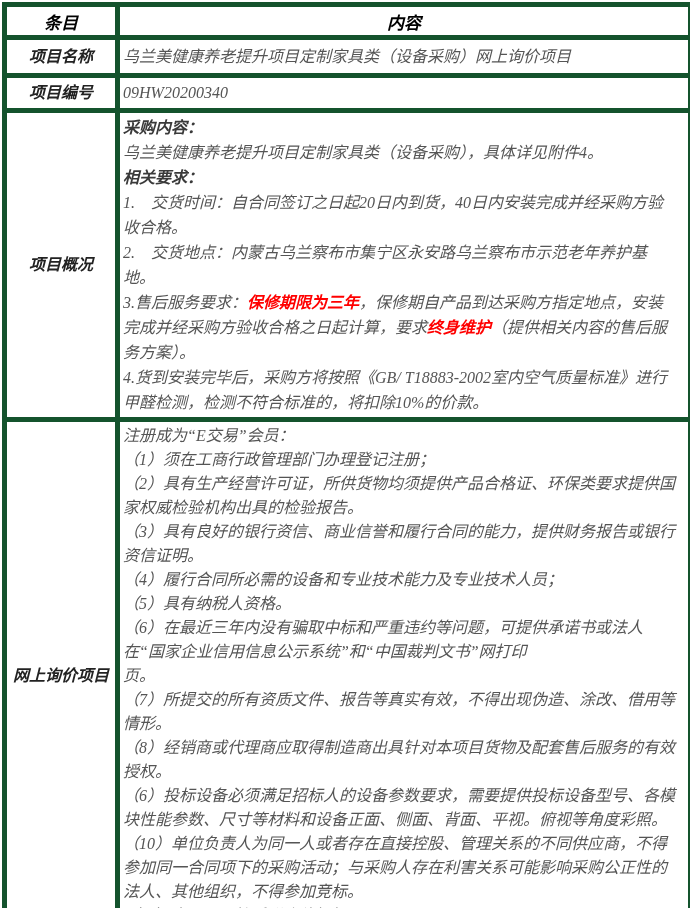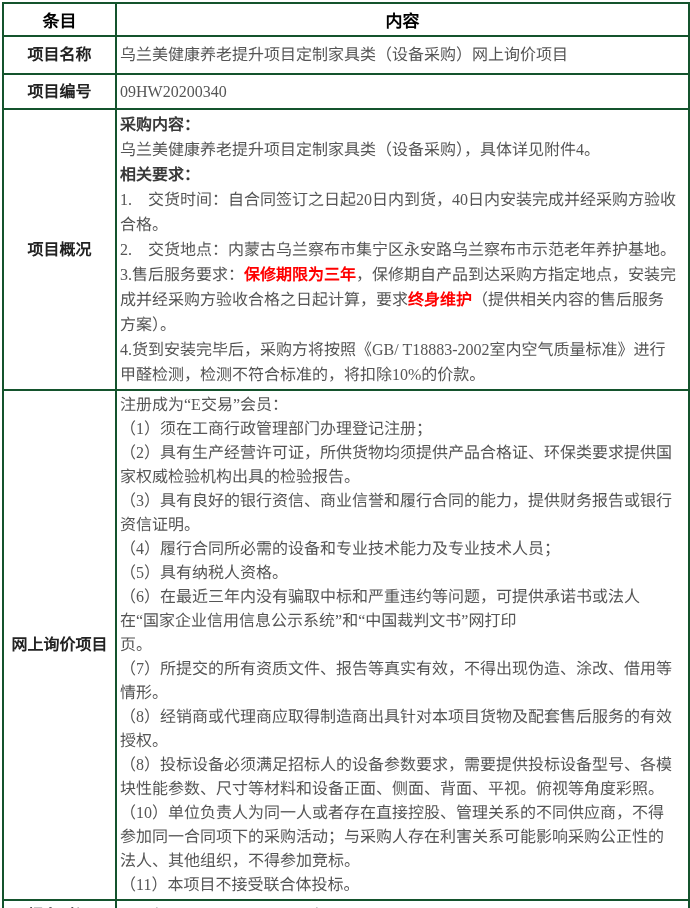--- a/index.html
+++ b/index.html
@@ -15,23 +15,24 @@
   }
   table.info-table {
     border-collapse: collapse;
     table-layout: fixed;
     width: 686px;
     margin: 2px 0 0 2px;
     border: 2px solid #000000;
   }
   table.info-table th,
   table.info-table td {
-    border: 2px solid #14532d;
+    border: 5px solid #14532d;
     vertical-align: middle;
     overflow: hidden;
+    font-style: italic;
   }
   col.col-item { width: 113px; }
   col.col-content { width: 573px; }
 
   th.header-cell {
     font-size: 17px;
     font-weight: bold;
     color: #000000;
     text-align: center;
     padding: 0;
@@ -112,21 +113,21 @@
           <div class="para"><span>（1）须在工商行政管理部门办理登记注册；</span></div>
           <div class="para"><span>（2）具有生产经营许可证，所供货物均须提供产品合格证、环保类要求提供国家权威检验机构出具的检验报告。</span></div>
           <div class="para"><span>（3）具有良好的银行资信、商业信誉和履行合同的能力，提供财务报告或银行资信证明。</span></div>
           <div class="para"><span>（4）履行合同所必需的设备和专业技术能力及专业技术人员；</span></div>
           <div class="para"><span>（5）具有纳税人资格。</span></div>
           <div class="para"><span>（6）在最近三年内没有骗取中标和严重违约等问题，可提供承诺书或法人</span></div>
           <div class="para"><span>在“国家企业信用信息公示系统”和“中国裁判文书”网打印</span></div>
           <div class="para"><span>页。</span></div>
           <div class="para"><span>（7）所提交的所有资质文件、报告等真实有效，不得出现伪造、涂改、借用等情形。</span></div>
           <div class="para"><span>（8）经销商或代理商应取得制造商出具针对本项目货物及配套售后服务的有效授权。</span></div>
-          <div class="para"><span>（8）投标设备必须满足招标人的设备参数要求，需要提供投标设备型号、各模块性能参数、尺寸等材料和设备正面、侧面、背面、平视。俯视等角度彩照。</span></div>
+          <div class="para"><span>（6）投标设备必须满足招标人的设备参数要求，需要提供投标设备型号、各模块性能参数、尺寸等材料和设备正面、侧面、背面、平视。俯视等角度彩照。</span></div>
           <div class="para"><span>（10）单位负责人为同一人或者存在直接控股、管理关系的不同供应商，不得参加同一合同项下的采购活动；与采购人存在利害关系可能影响采购公正性的法人、其他组织，不得参加竞标。</span></div>
           <div class="para"><span>（11）本项目不接受联合体投标。</span></div>
         </td>
       </tr>
       <tr>
         <td class="label-cell">报名时间</td>
         <td class="content-cell">
           <div class="para"><span>2020年8月27日9：00至2020年9月2日23：59:59</span></div>
         </td>
       </tr>

